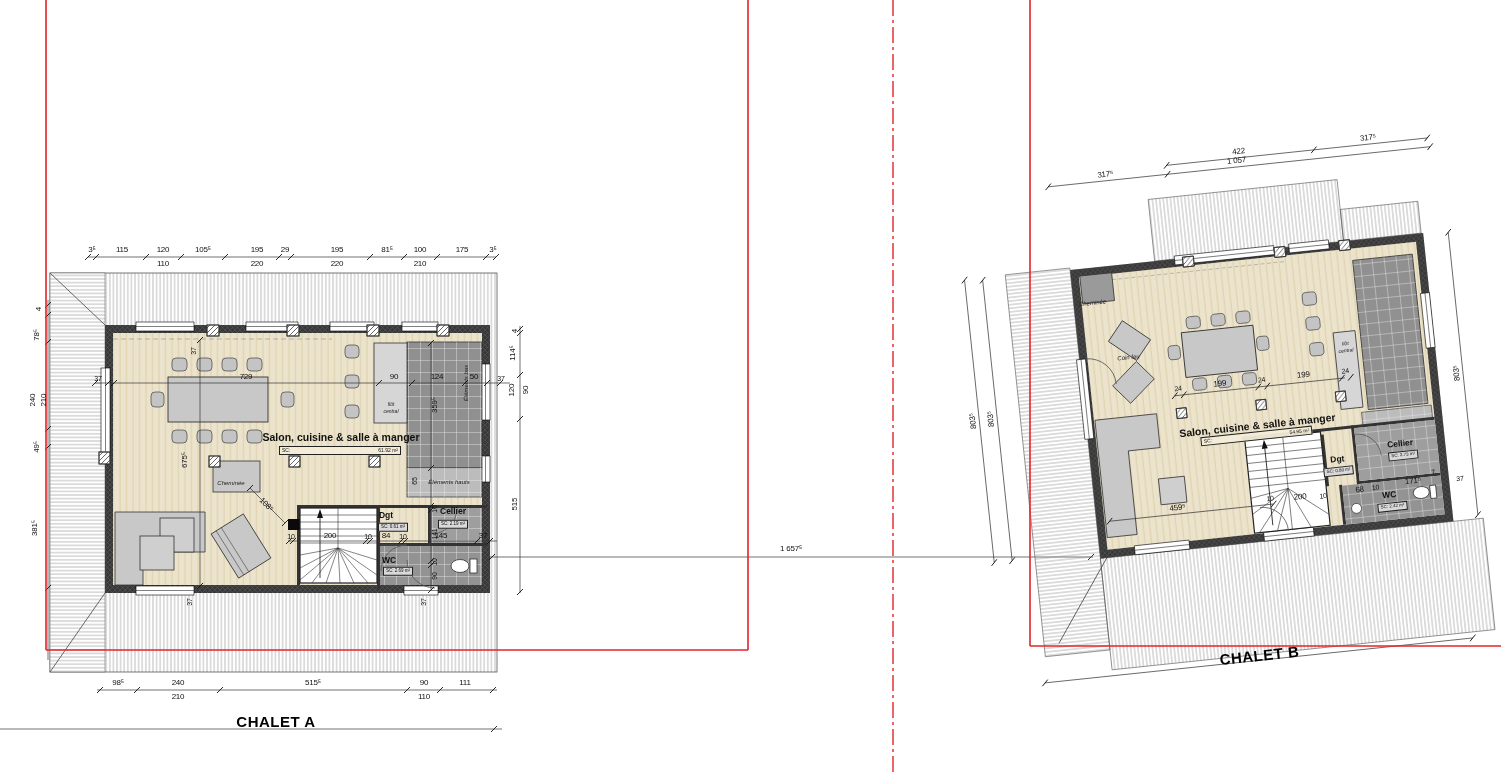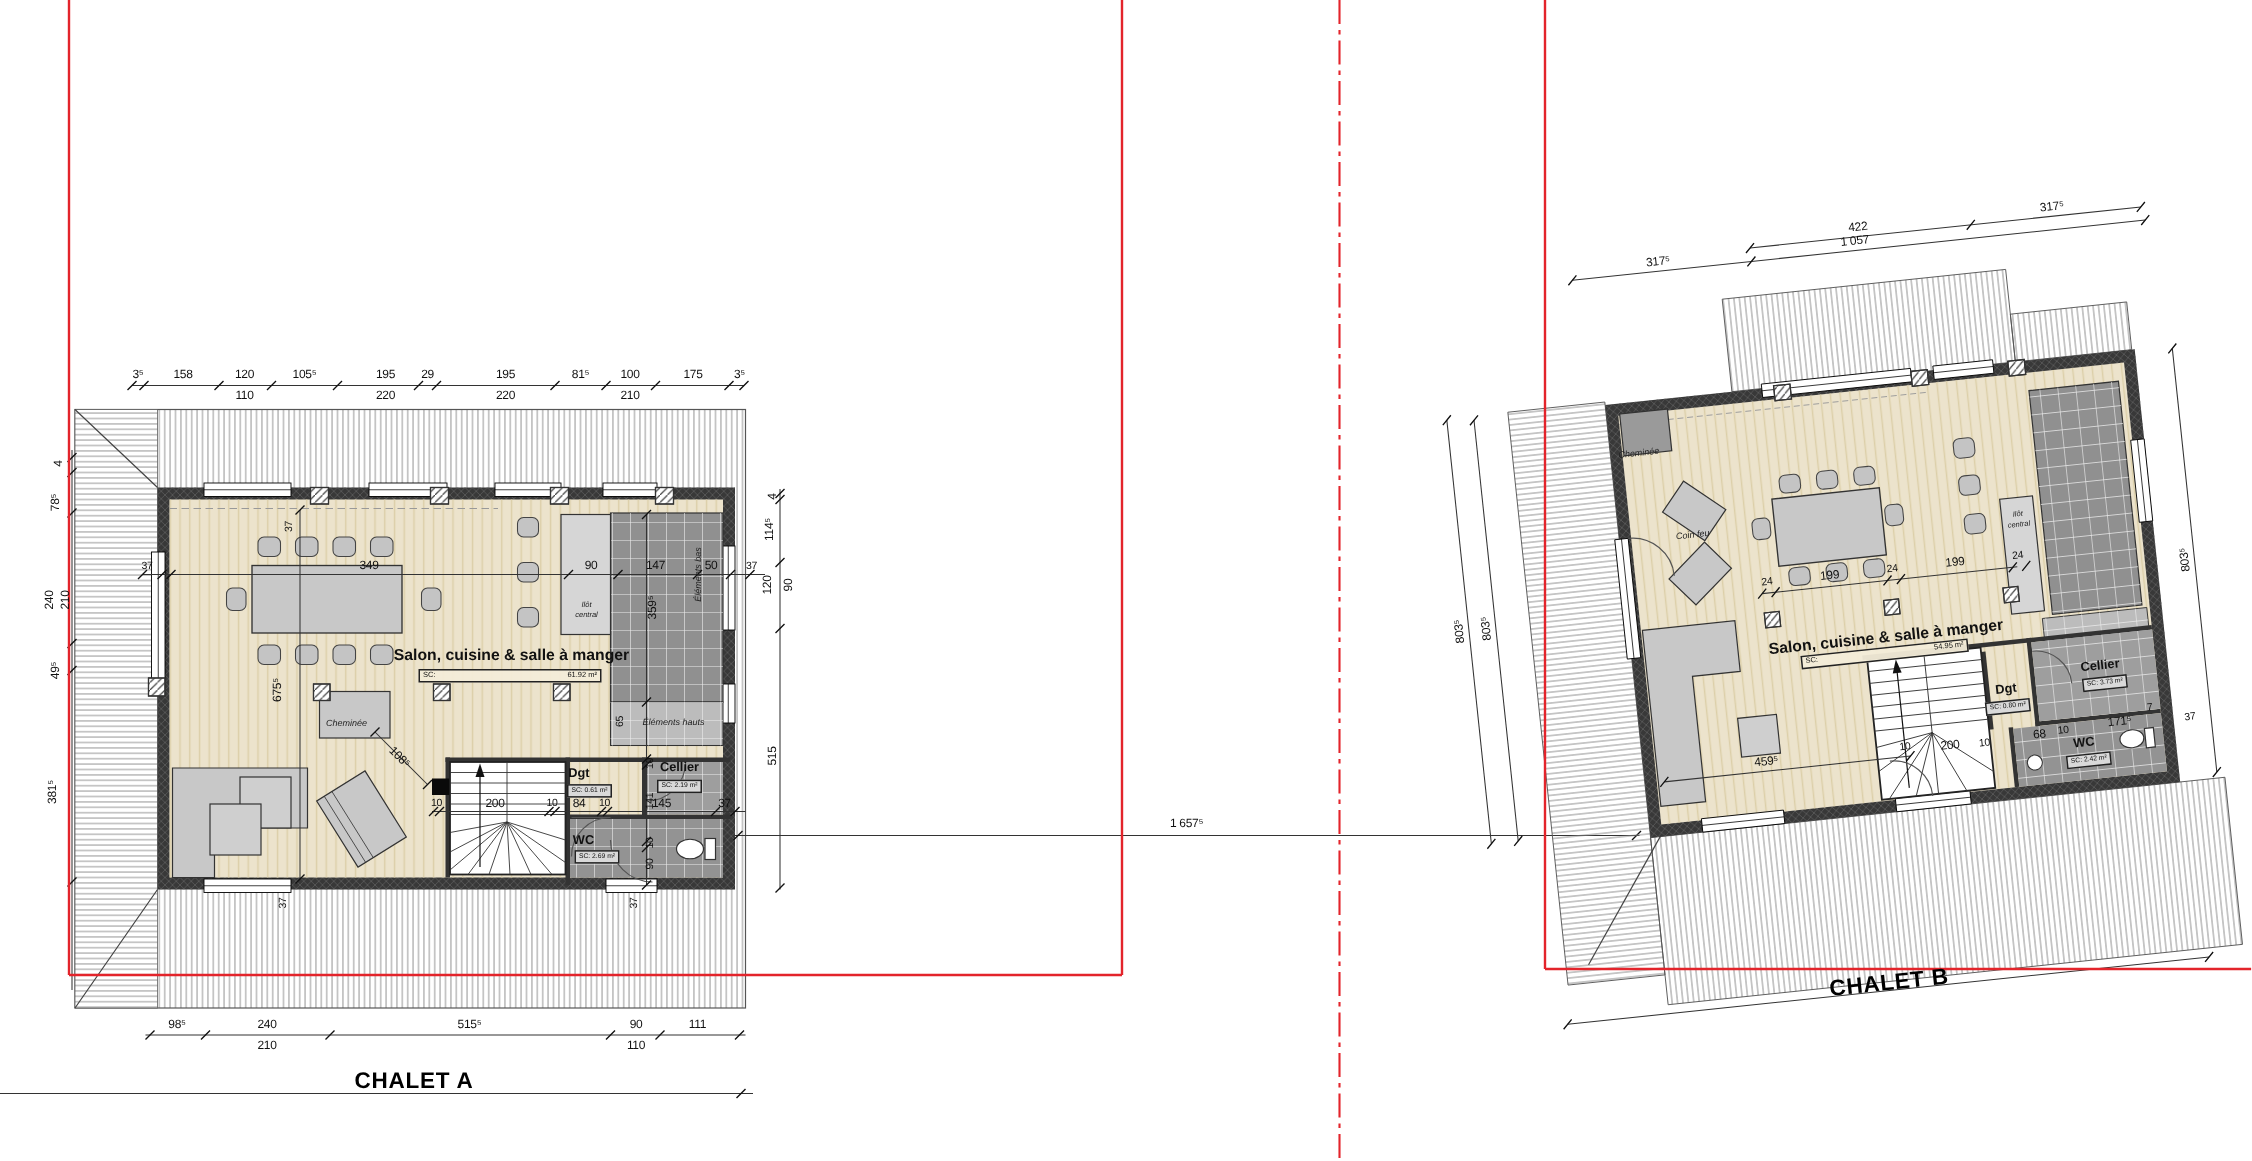--- a/index.html
+++ b/index.html
@@ -347,21 +347,21 @@
 
   <g fill="none">
     <path d="M46 0V650M46 650H748M748 650V0" stroke="#e3242b" stroke-width="1.6"></path>
     <path d="M1030 0V646M1030 646H1501" stroke="#e3242b" stroke-width="1.6"></path>
     <line x1="893" y1="0" x2="893" y2="774" stroke="#e3242b" stroke-width="1.4" stroke-dasharray="16 4 3 4"></line>
   </g>
 </svg>
 
 <div class="lbls">
   <span class="dim" style="left:92px;top:250px">3⁵</span>
-  <span class="dim" style="left:122px;top:250px">158</span>
+  <span class="dim" style="left:122px;top:250px">115</span>
   <span class="dim" style="left:163px;top:250px">120</span>
   <span class="dim" style="left:203px;top:250px">105⁵</span>
   <span class="dim" style="left:257px;top:250px">195</span>
   <span class="dim" style="left:285px;top:250px">29</span>
   <span class="dim" style="left:337px;top:250px">195</span>
   <span class="dim" style="left:387px;top:250px">81⁵</span>
   <span class="dim" style="left:420px;top:250px">100</span>
   <span class="dim" style="left:462px;top:250px">175</span>
   <span class="dim" style="left:493px;top:250px">3⁵</span>
   <span class="dim" style="left:163px;top:264px">110</span>
@@ -384,23 +384,23 @@
 
   <span class="dim" style="left:118px;top:683px">98⁵</span>
   <span class="dim" style="left:178px;top:683px">240</span>
   <span class="dim" style="left:313px;top:683px">515⁵</span>
   <span class="dim" style="left:424px;top:683px">90</span>
   <span class="dim" style="left:465px;top:683px">111</span>
   <span class="dim" style="left:178px;top:697px">210</span>
   <span class="dim" style="left:424px;top:697px">110</span>
 
   <span class="dim small" style="left:98px;top:378px">37</span>
-  <span class="dim" style="left:246px;top:377px">349</span>
+  <span class="dim" style="left:246px;top:377px">729</span>
   <span class="dim" style="left:394px;top:377px">90</span>
-  <span class="dim" style="left:437px;top:377px">147</span>
+  <span class="dim" style="left:437px;top:377px">124</span>
   <span class="dim" style="left:474px;top:377px">50</span>
   <span class="dim small" style="left:501px;top:378px">37</span>
 
   <span class="dim small" style="left:291px;top:536px">10</span>
   <span class="dim" style="left:330px;top:536px">200</span>
   <span class="dim small" style="left:368px;top:536px">10</span>
   <span class="dim" style="left:386px;top:536px">84</span>
   <span class="dim small" style="left:403px;top:536px">10</span>
   <span class="dim" style="left:441px;top:536px">145</span>
   <span class="dim" style="left:483px;top:536px">37</span>

